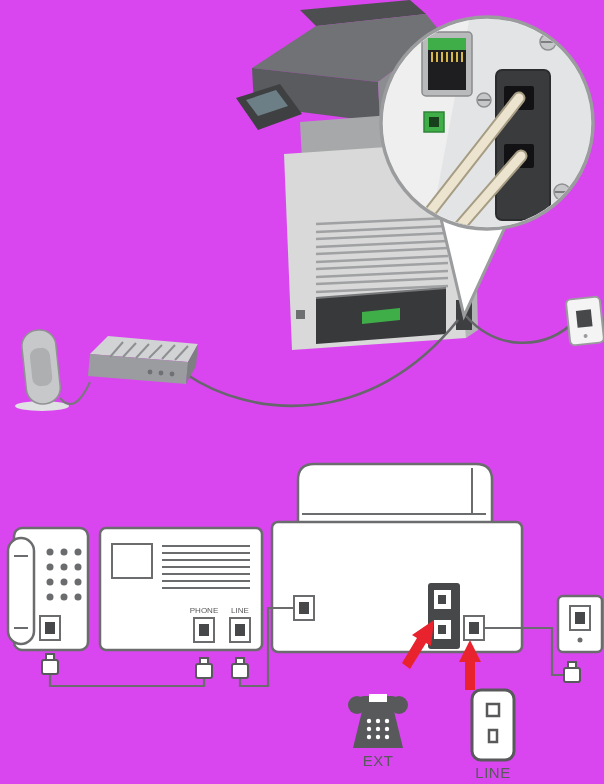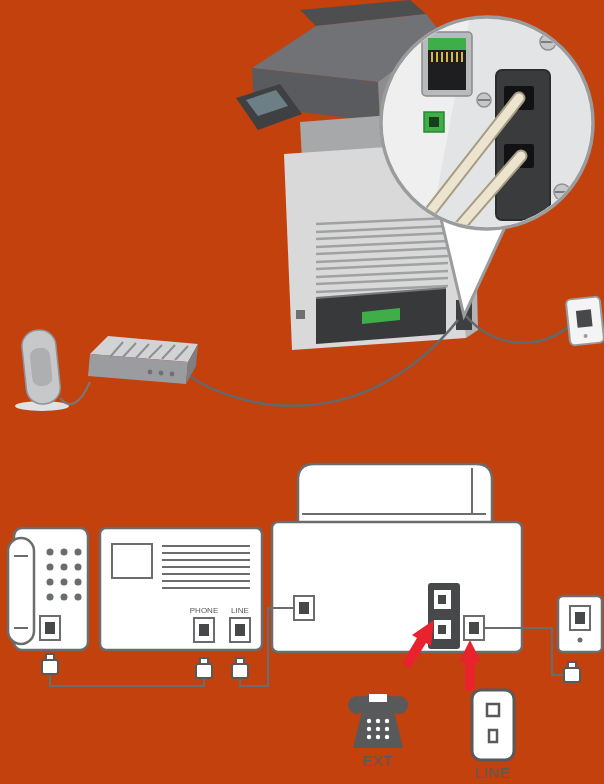--- a/index.html
+++ b/index.html
@@ -1,16 +1,16 @@
 <!DOCTYPE html>
 <html><head>
 <meta charset="utf-8">
 <style>
   html,body{margin:0;padding:0;background:#ffffff;}
-  .page{width:604px;height:784px;position:relative;background:#c2410c;overflow:hidden;
+  .page{width:604px;height:784px;position:relative;background:#d946ef;overflow:hidden;
         font-family:"Liberation Sans",sans-serif;}
   svg{display:block;}
   .port-label{font-family:"Liberation Sans",sans-serif;font-size:8px;fill:#58595B;}
   .legend-label{font-family:"Liberation Sans",sans-serif;font-size:15px;fill:#58595B;letter-spacing:.5px;}
 </style>
 </head>
 <body>
 
 <div class="page">
 <svg width="604" height="784" viewBox="0 0 604 784">

